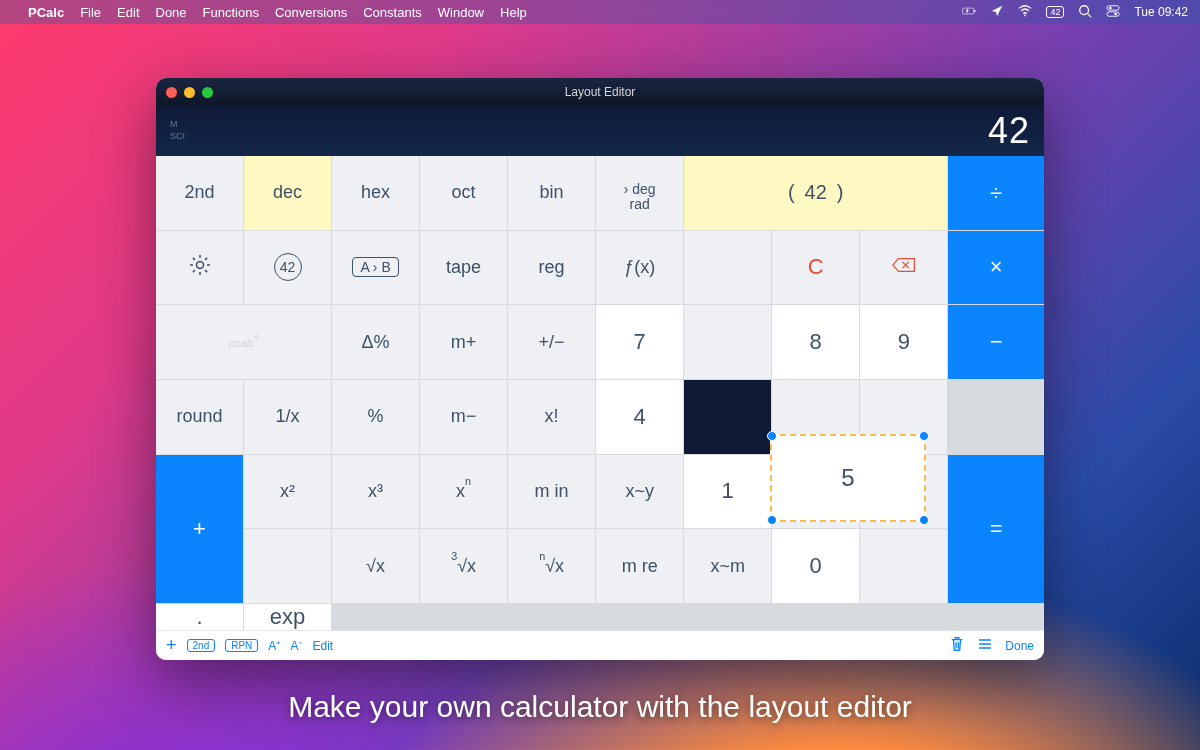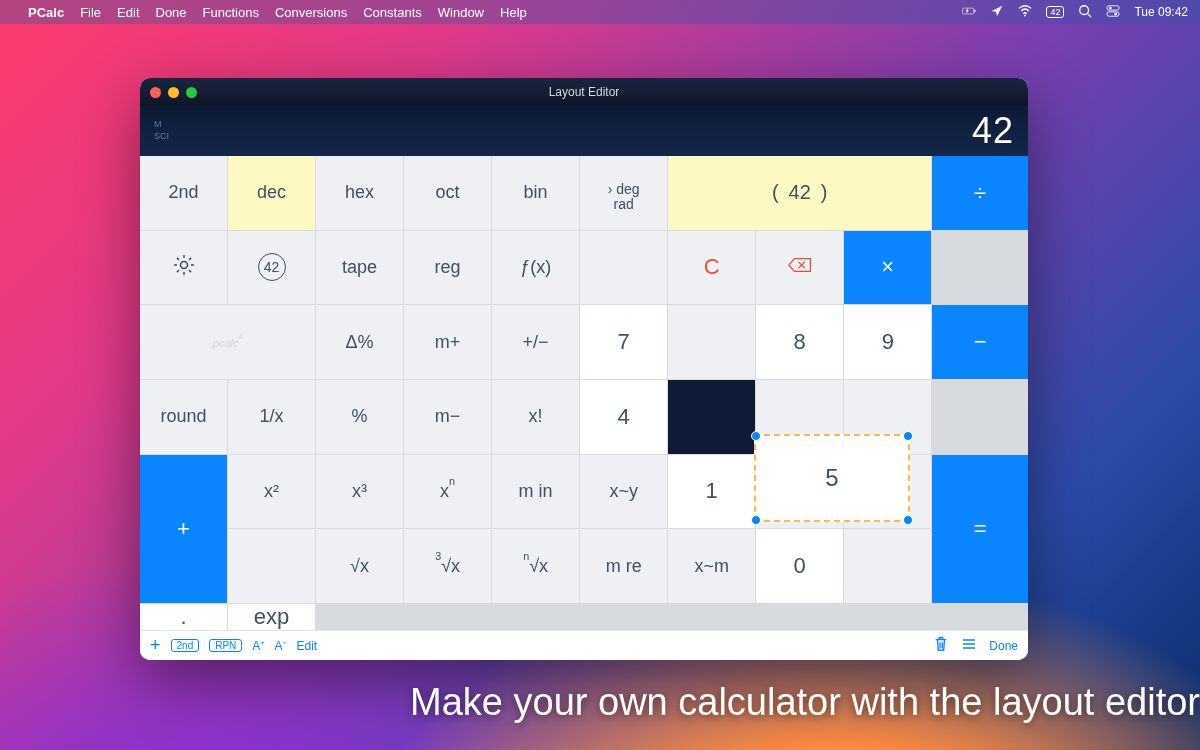--- a/index.html
+++ b/index.html
@@ -16,21 +16,21 @@
     background: rgba(40,90,170,0.35); backdrop-filter: blur(10px);
     display: flex; align-items: center; padding: 0 12px; color: #fff; font-size: 13px;
   }
   .menubar .left { display: flex; align-items: center; gap: 16px; }
   .menubar .left .apple { font-size: 14px; }
   .menubar .left .app { font-weight: 700; }
   .menubar .right { margin-left: auto; display: flex; align-items: center; gap: 14px; font-size: 12px; }
   .menubar .right svg { width: 14px; height: 14px; fill: #fff; }
   .appicon-badge { border: 1px solid #fff; border-radius: 3px; font-size: 9px; padding: 0 3px; }
   .window {
-    position: absolute; left: 140px; top: 78px; width: 888px; height: 582px;
+    position: absolute; left: 156px; top: 78px; width: 888px; height: 582px;
     border-radius: 10px; overflow: hidden; box-shadow: 0 20px 60px rgba(0,0,0,0.45);
     background: #fff; display: flex; flex-direction: column;
   }
   .titlebar {
     height: 28px; background: linear-gradient(#1a2540,#0e1628);
     display: flex; align-items: center; position: relative; color: #d7d7d7; font-size: 12px;
   }
   .traffic { display: flex; gap: 7px; padding-left: 10px; }
   .tl { width: 11px; height: 11px; border-radius: 50%; }
   .tl.r { background: #ff5f57; } .tl.y { background: #febc2e; } .tl.g { background: #28c840; }
@@ -78,22 +78,22 @@
   .toolbar {
     height: 30px; background: #fff; border-top: 1px solid #e0e3e8;
     display: flex; align-items: center; padding: 0 10px; gap: 10px;
     color: #0a84ff; font-size: 12px;
   }
   .toolbar .pill { border:1px solid #0a84ff; border-radius:3px; padding:0 5px; font-size:10px; }
   .toolbar .plus { font-size: 18px; font-weight: 300; }
   .toolbar .right { margin-left: auto; display:flex; align-items:center; gap:12px; }
   .toolbar svg { width: 16px; height: 16px; stroke: #0a84ff; fill:none; stroke-width:1.5; }
   .caption {
-    position:absolute; left:0; right:0; bottom: 26px; text-align:right;
-    color:#fff; font-size: 38px; font-weight: 300;
+    position:absolute; left:0; right:0; bottom: 26px; text-align:center;
+    color:#fff; font-size: 30px; font-weight: 300;
     text-shadow: 0 2px 8px rgba(0,0,0,0.5);
   }
   sup{font-size:0.6em;position:relative;top:-0.5em}
 </style>
 </head>
 <body>
 
 <div class="wallpaper"></div>
 
 <div class="menubar">
@@ -174,20 +174,23 @@
 
     <div class="key gear-icon">
         <span><svg viewBox="0 0 24 24">
             <circle cx="12" cy="12" r="3.5"></circle>
             <path d="M12 2v3M12 19v3M2 12h3M19 12h3M4.9 4.9l2.1 2.1M17 17l2.1 2.1M19.1 4.9L17 7M7 17l-2.1 2.1"></path>
           </svg></span>
       </div>
     <div class="key">
         <span class="circ42">42</span>
       </div>
+    <div class="key">
+        <span class="ab-badge">A › B</span>
+      </div>
     <div class="key">tape</div>
     <div class="key">reg</div>
     <div class="key">ƒ(x)</div>
     <div class="key empty"></div>
     <div class="key red-txt" style="font-size:22px">C</div>
     <div class="key back-icon">
         <span><svg viewBox="0 0 30 20">
             <path d="M8 2 L28 2 L28 18 L8 18 L1 10 Z"></path>
             <line x1="13" y1="6" x2="21" y2="14"></line>
             <line x1="21" y1="6" x2="13" y2="14"></line>

